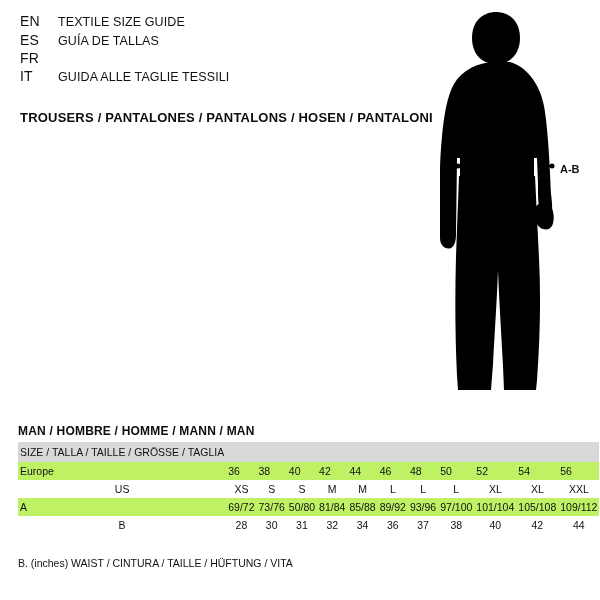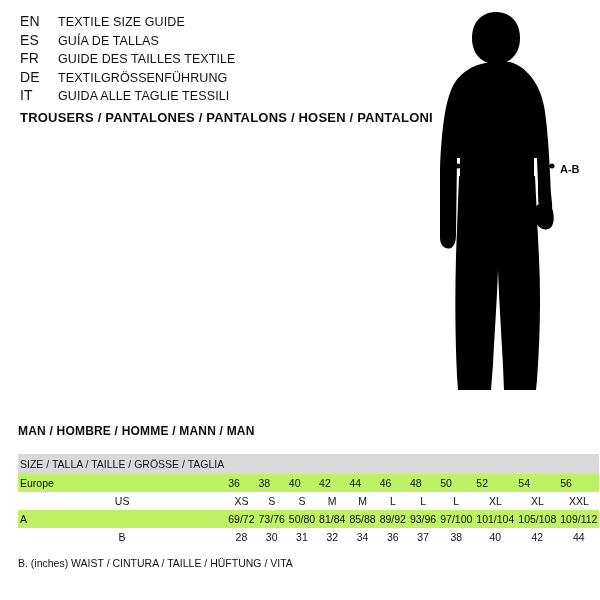--- a/index.html
+++ b/index.html
@@ -84,21 +84,21 @@
   .table-block {
     position: absolute;
     top: 424px;
     left: 18px;
     width: 566px;
   }
   .table-heading {
     font-size: 12px;
     font-weight: bold;
     letter-spacing: 0.2px;
-    margin-bottom: 16px;
+    margin-bottom: 4px;
     color: #0d0d0d;
   }
   table.size-table {
     border-collapse: collapse;
     width: 566px;
     font-size: 10.5px;
     color: #111;
   }
   table.size-table th,
   table.size-table td {
@@ -142,25 +142,20 @@
     <div class="lang-row">
       <span class="lang-code">EN</span>
       <span class="lang-text">TEXTILE SIZE GUIDE</span>
     </div>
     <div class="lang-row">
       <span class="lang-code">ES</span>
       <span class="lang-text">GUÍA DE TALLAS</span>
     </div>
     <div class="lang-row">
       <span class="lang-code">FR</span>
-      <span class="lang-text">GUIDE DES TAILLES TEXTILE</span>
-    </div>
-    <div class="lang-row">
-      <span class="lang-code">DE</span>
-      <span class="lang-text">TEXTILGRÖSSENFÜHRUNG</span>
     </div>
     <div class="lang-row">
       <span class="lang-code">IT</span>
       <span class="lang-text">GUIDA ALLE TAGLIE TESSILI</span>
     </div>
   </div>
 
   <div class="section-title">TROUSERS / PANTALONES / PANTALONS / HOSEN / PANTALONI</div>
 
   <div class="figure-wrap">

